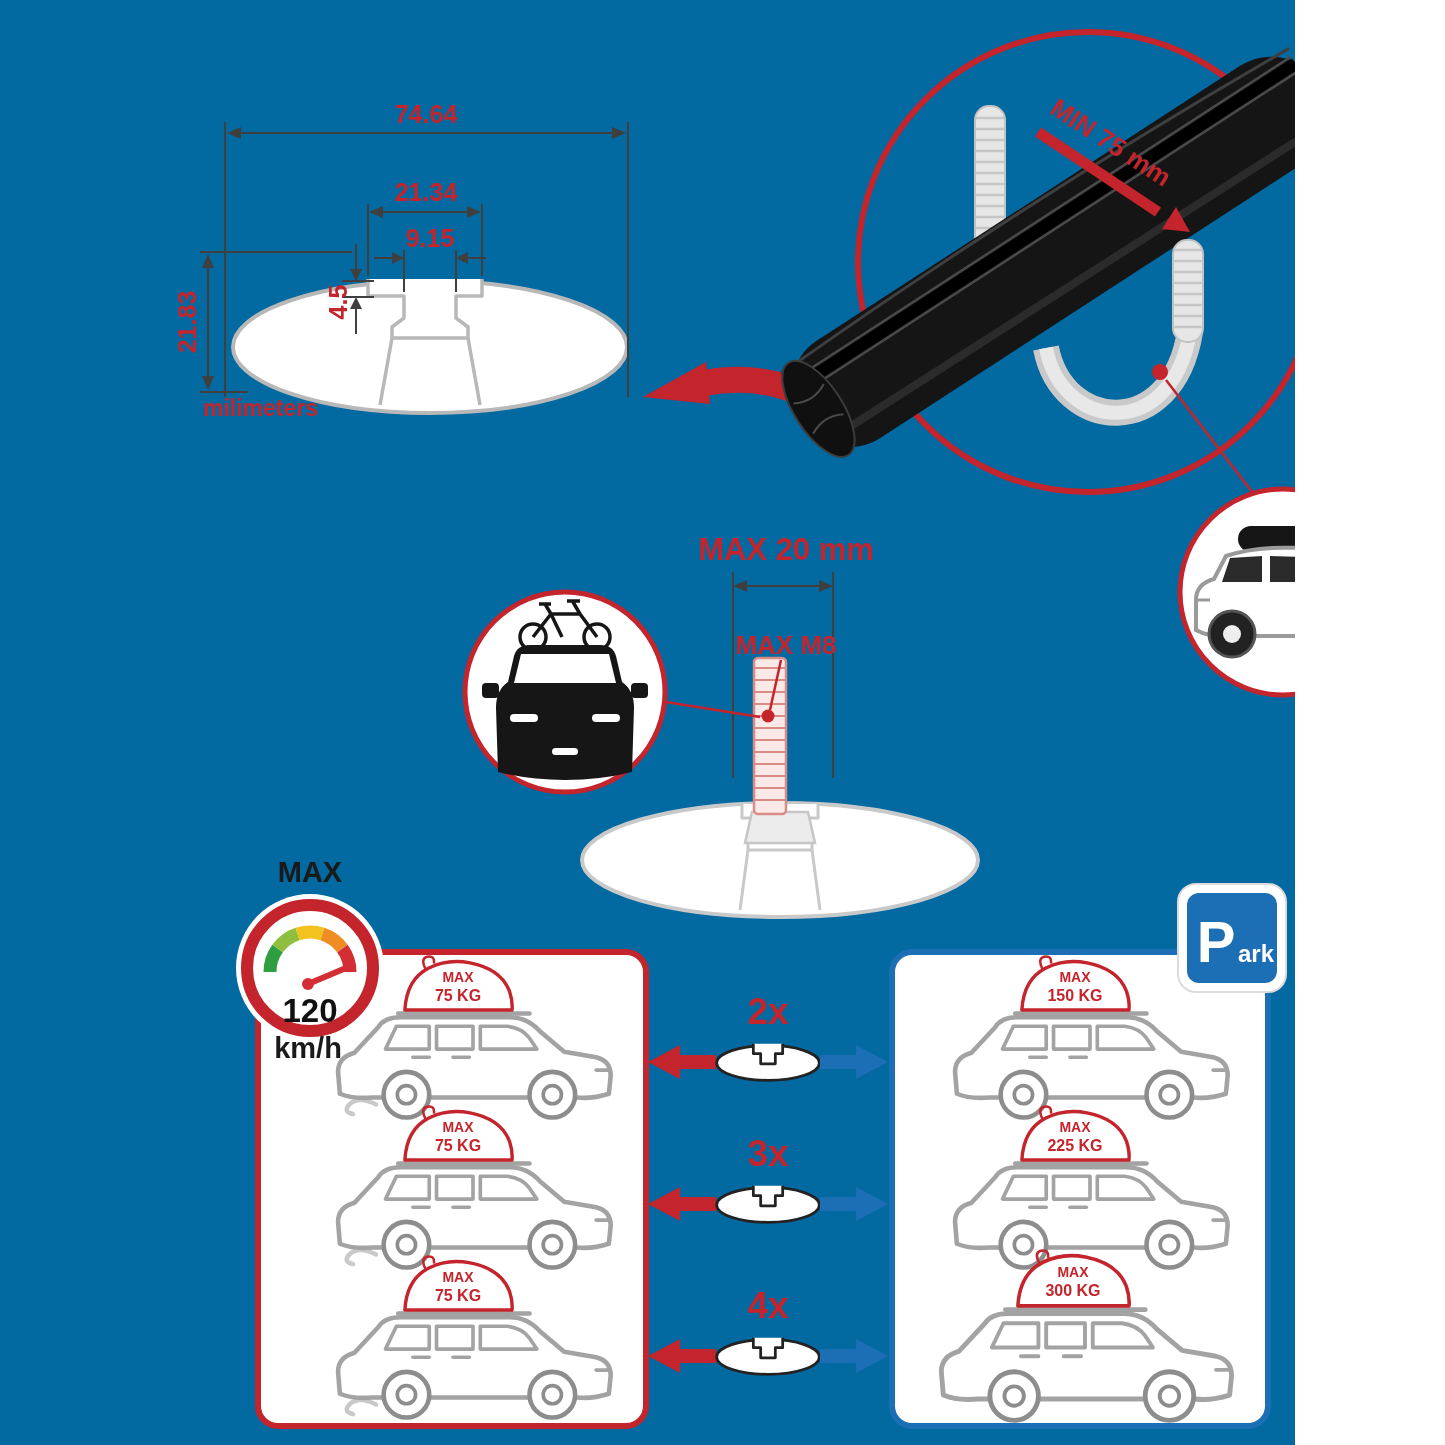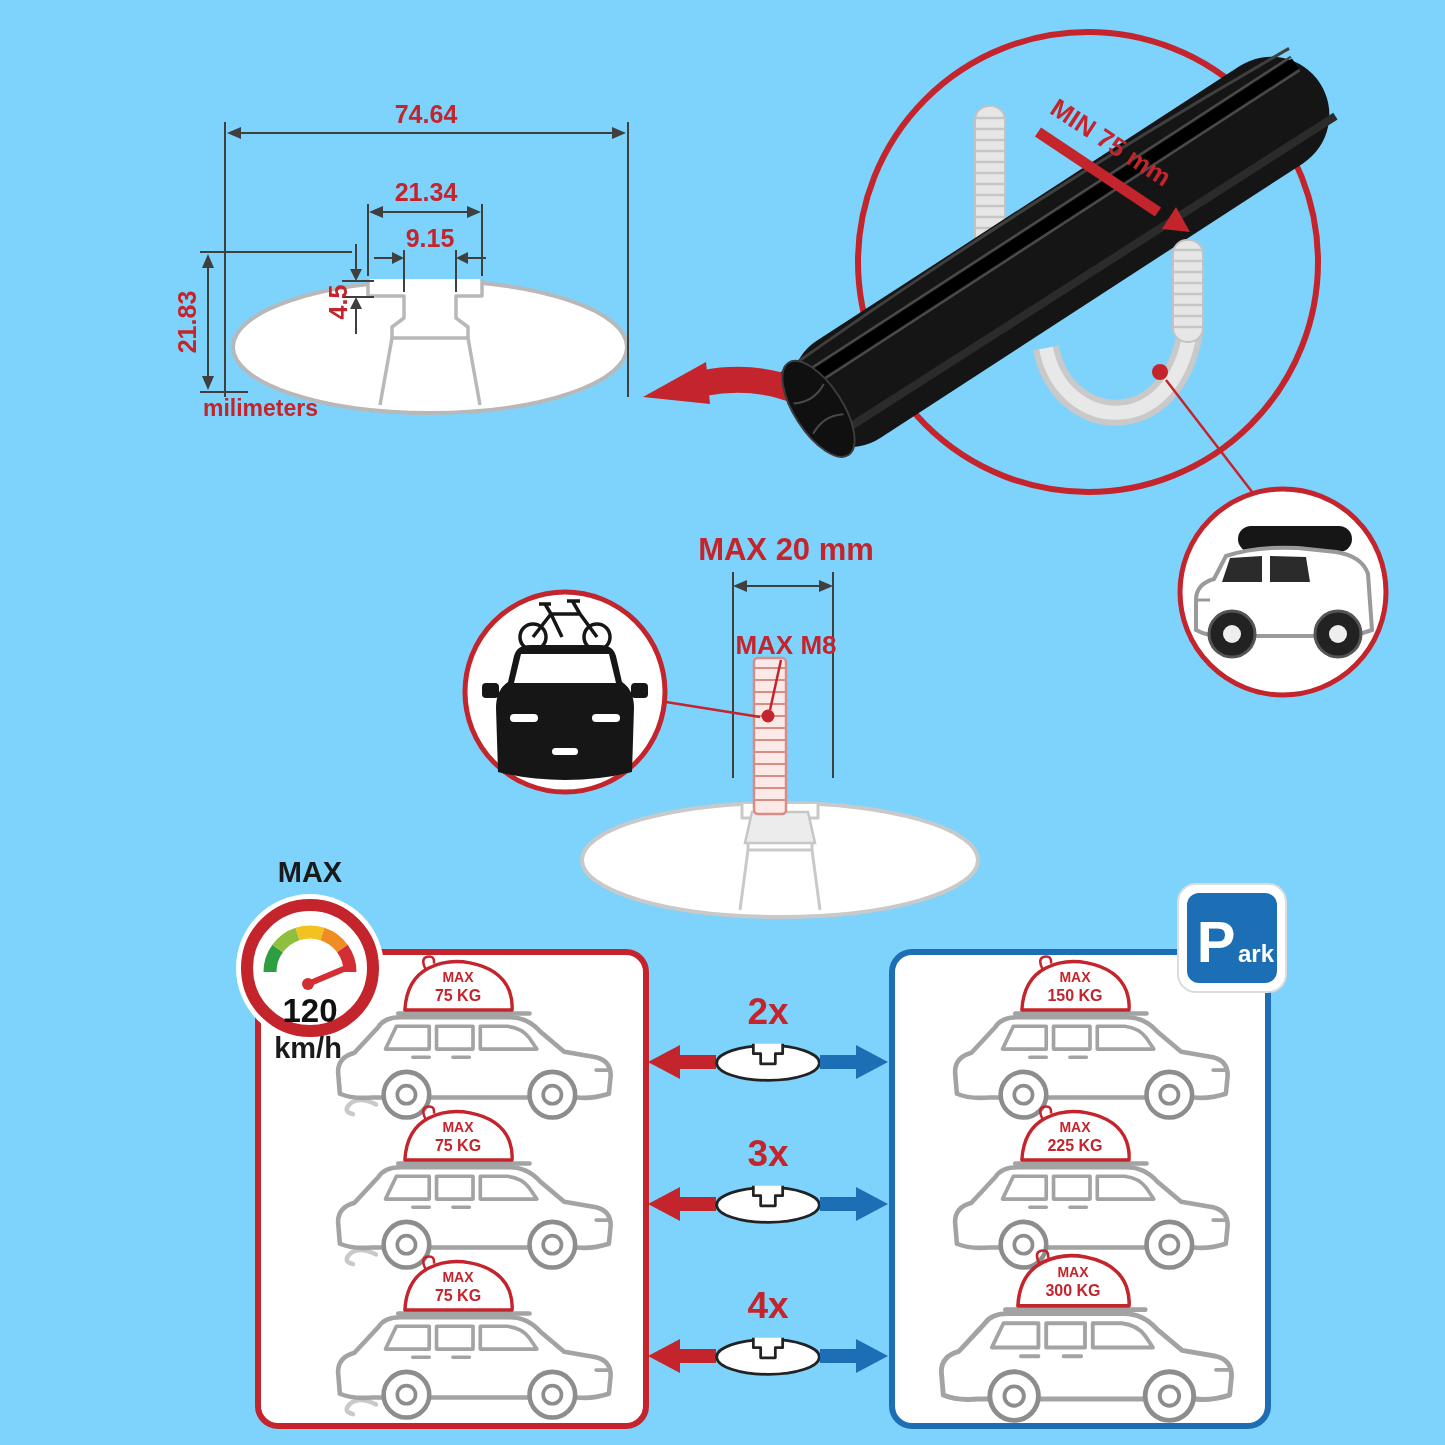--- a/index.html
+++ b/index.html
@@ -1,16 +1,16 @@
 <!DOCTYPE html>
 <html><head>
 <meta charset="utf-8">
 <style>
   html,body{margin:0;padding:0;background:#ffffff}
-  .canvas{position:relative;width:1445px;height:1445px;background:#7dd3fc;font-family:"Liberation Sans",sans-serif;overflow:hidden}
+  .canvas{position:relative;width:1295px;height:1445px;background:#0369a1;font-family:"Liberation Sans",sans-serif;overflow:hidden}
   svg{position:absolute;top:0;left:0}
   text{font-family:"Liberation Sans",sans-serif}
   .dimline{stroke:#3f3f3f;stroke-width:2;fill:none}
   .dimhead{fill:#3f3f3f}
   .dimtext{font-size:25px;font-weight:bold;fill:#c4242b}
   .unittext{font-size:23px;font-weight:bold;fill:#c4242b}
   .redtitle{font-size:31px;font-weight:bold;fill:#c4242b}
   .redlabel{font-size:26px;font-weight:bold;fill:#c4242b}
   .blacklabel{font-size:29px;font-weight:bold;fill:#1a1a1a}
   .speedvalue{font-size:33px;font-weight:bold;fill:#111111}

